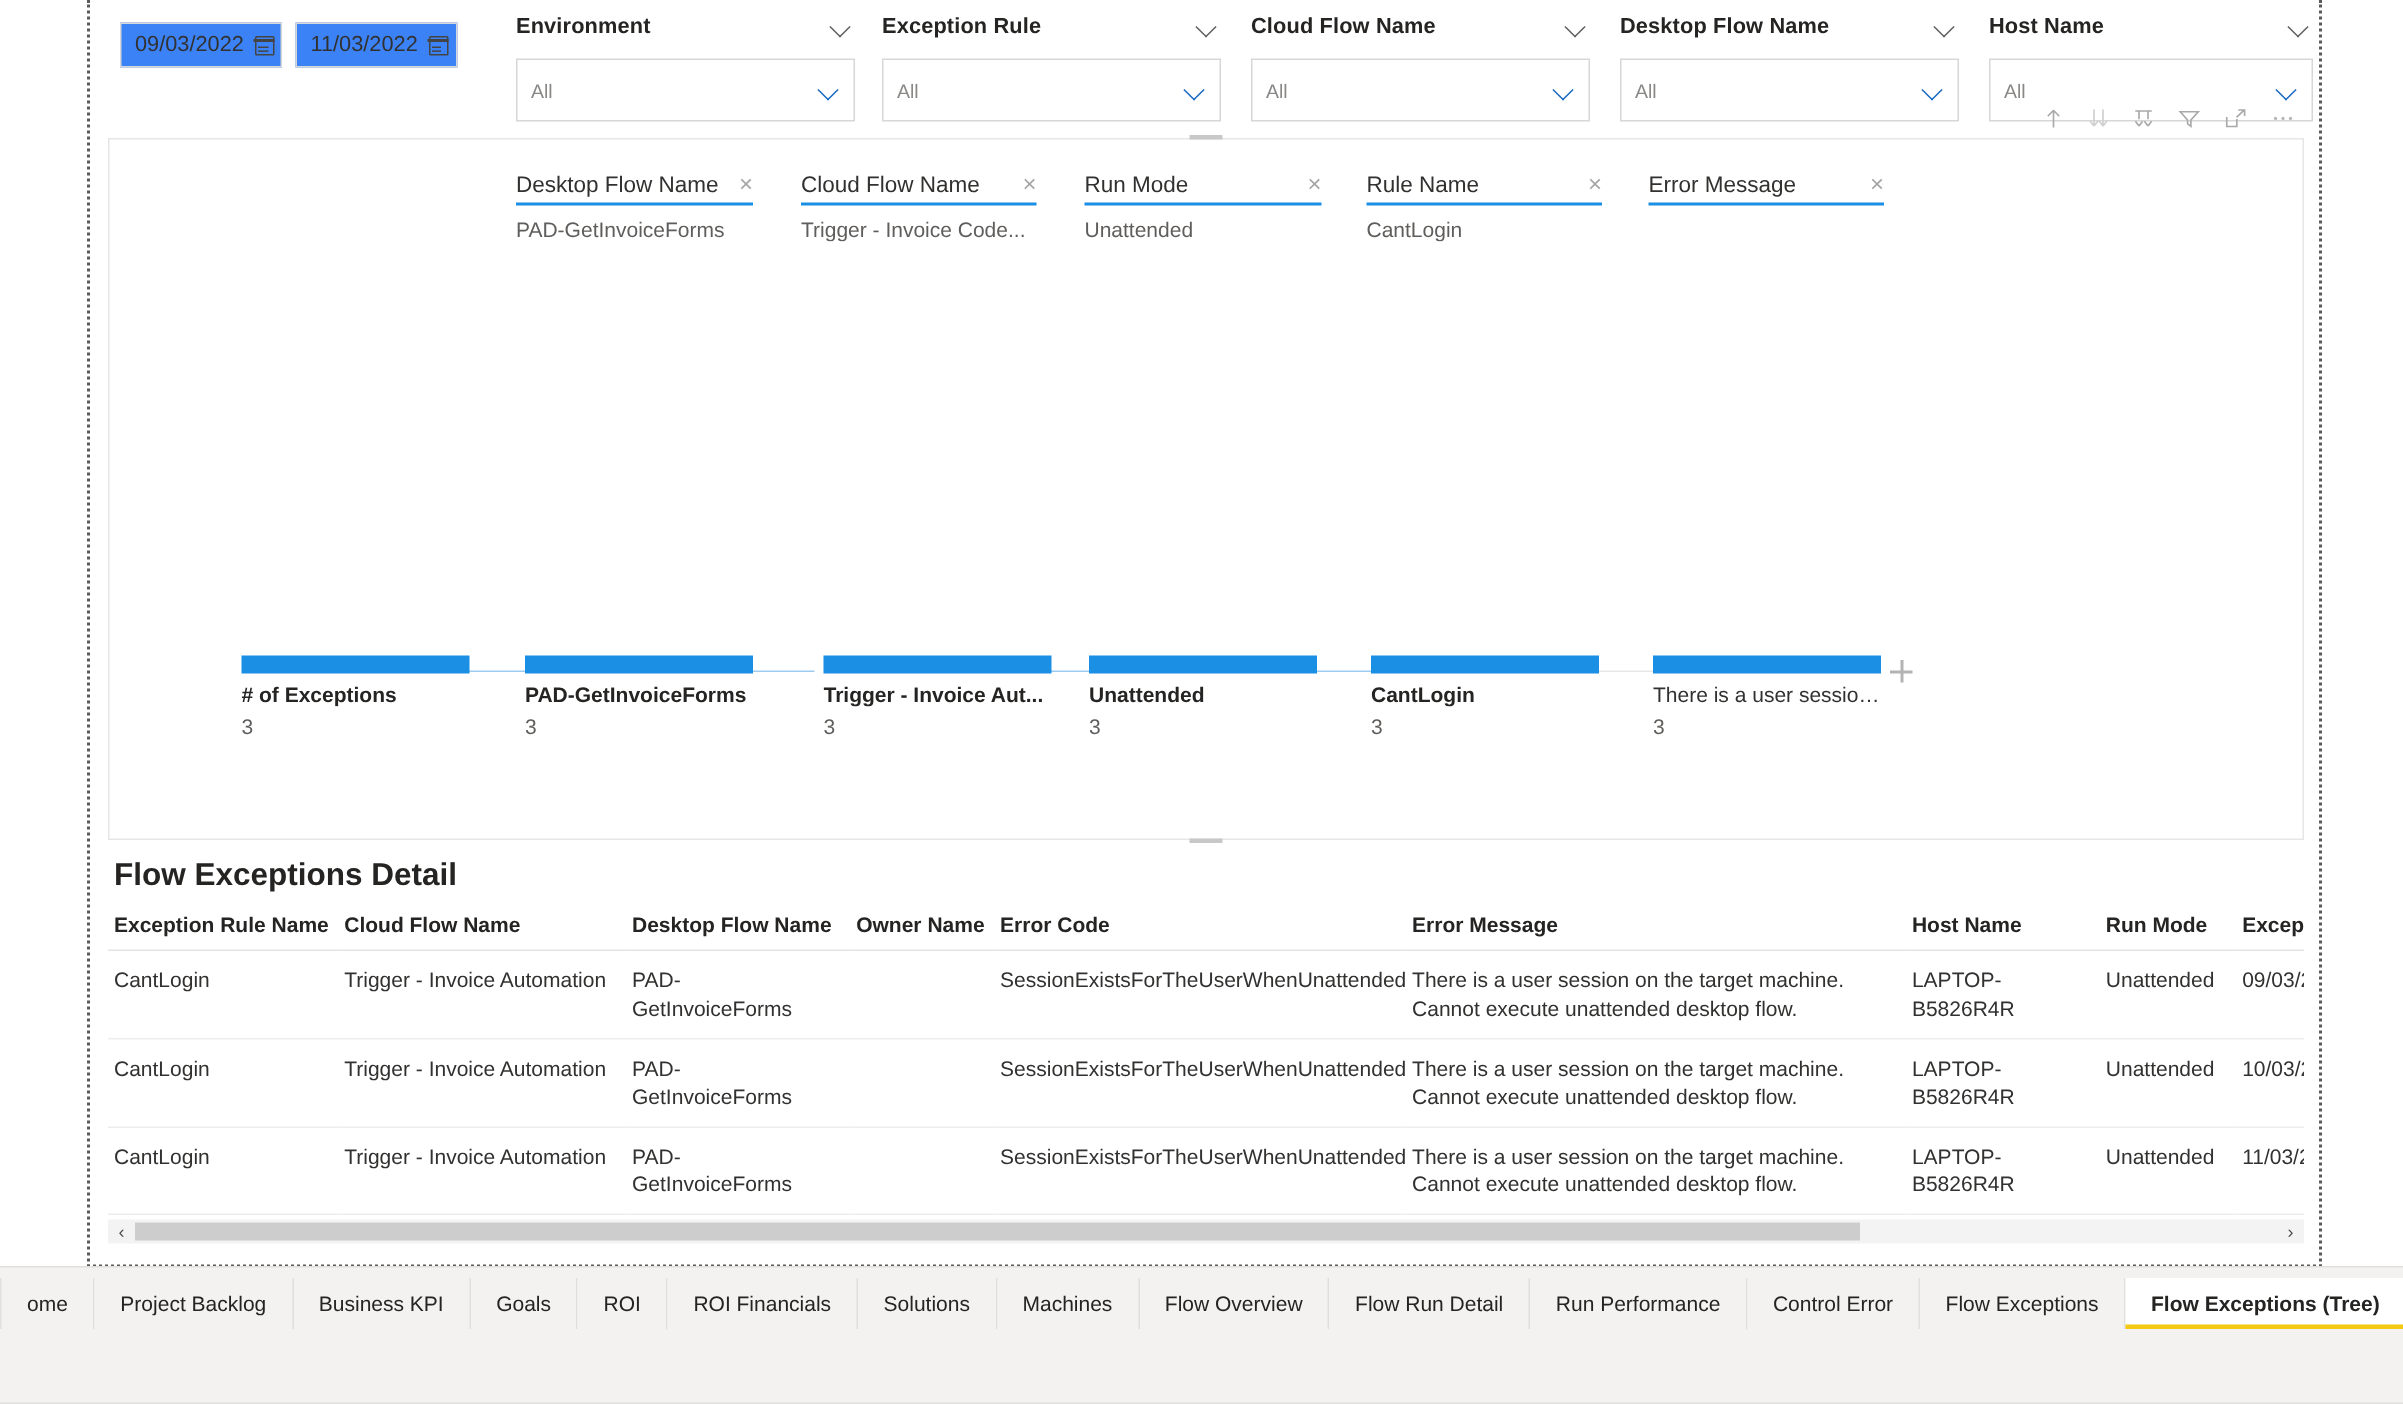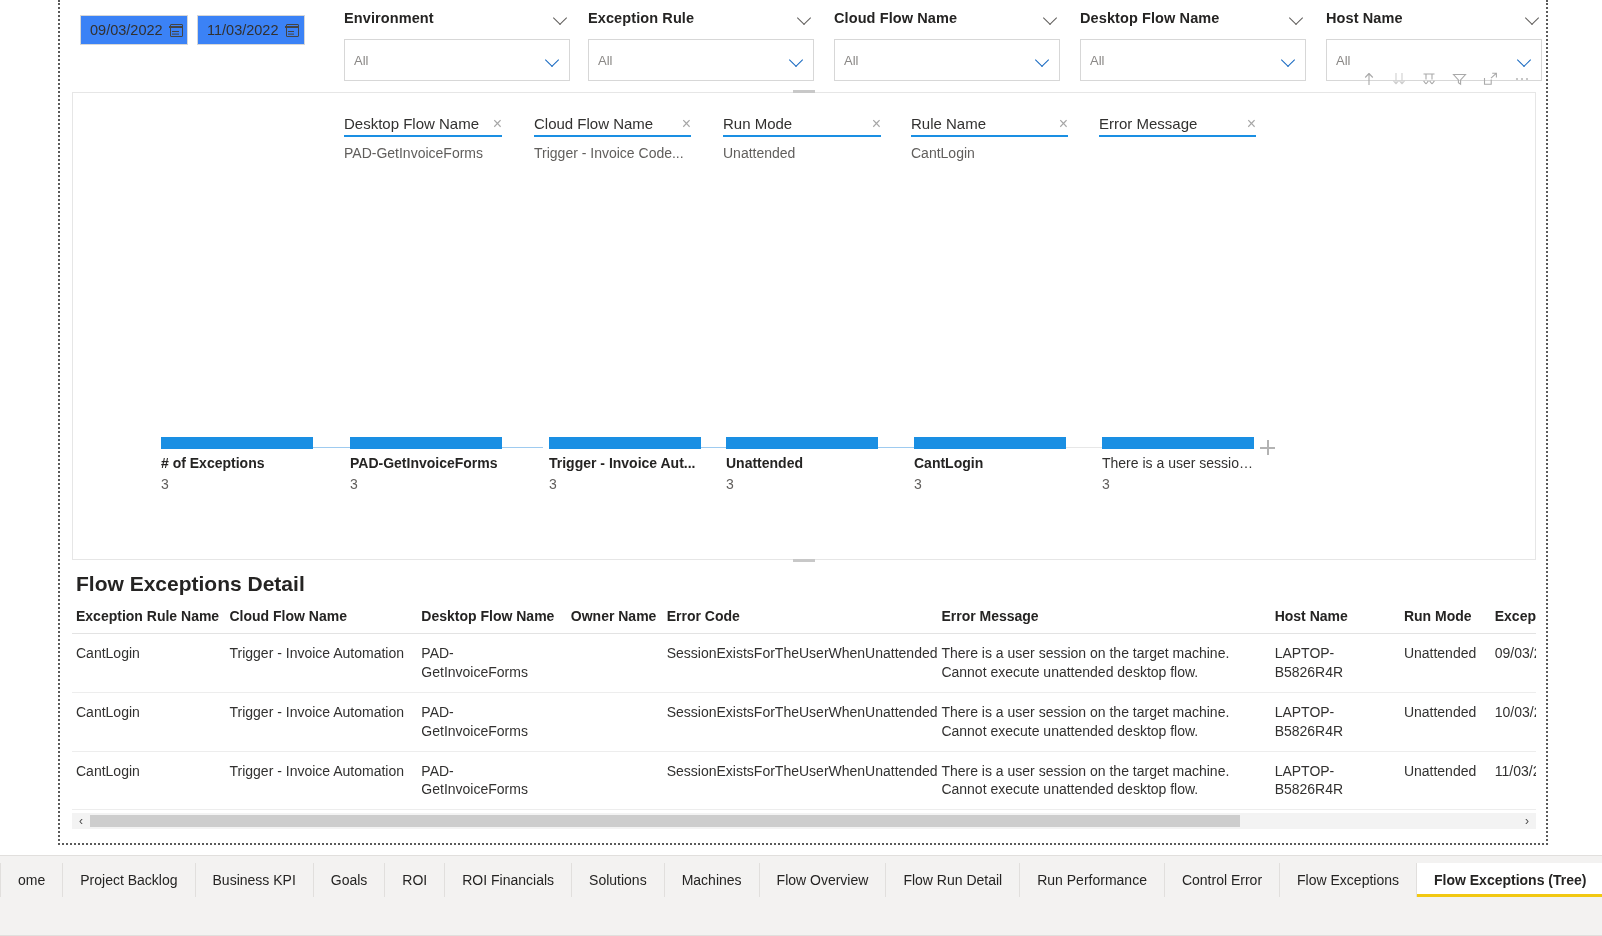--- a/index.html
+++ b/index.html
@@ -165,21 +165,21 @@
     line-height: 1;
   }
   .hscroll .track { flex: 1; height: 12px; position: relative; }
   .hscroll .thumb {
     position: absolute; left: 0; top: 0; height: 12px; width: 1150px;
     background: #cdcdcd;
   }
 
   
   .tabstrip {
-    position: absolute; left: 0; bottom: 0; width: 1602px; height: 81px;
+    position: absolute; left: 0; bottom: 0; width: 1602px; height: 92px;
     background: #f3f2f1; border-top: 1px solid #e1dfdd;
   }
   .tabs {
     position: absolute; left: 0; top: 7px; height: 34px;
     display: flex; align-items: stretch;
   }
   .tab {
     display: flex; align-items: center; padding: 0 17px;
     font-size: 14px; color: #252423; background: #f3f2f1;
     border-right: 1px solid #e1dfdd;

